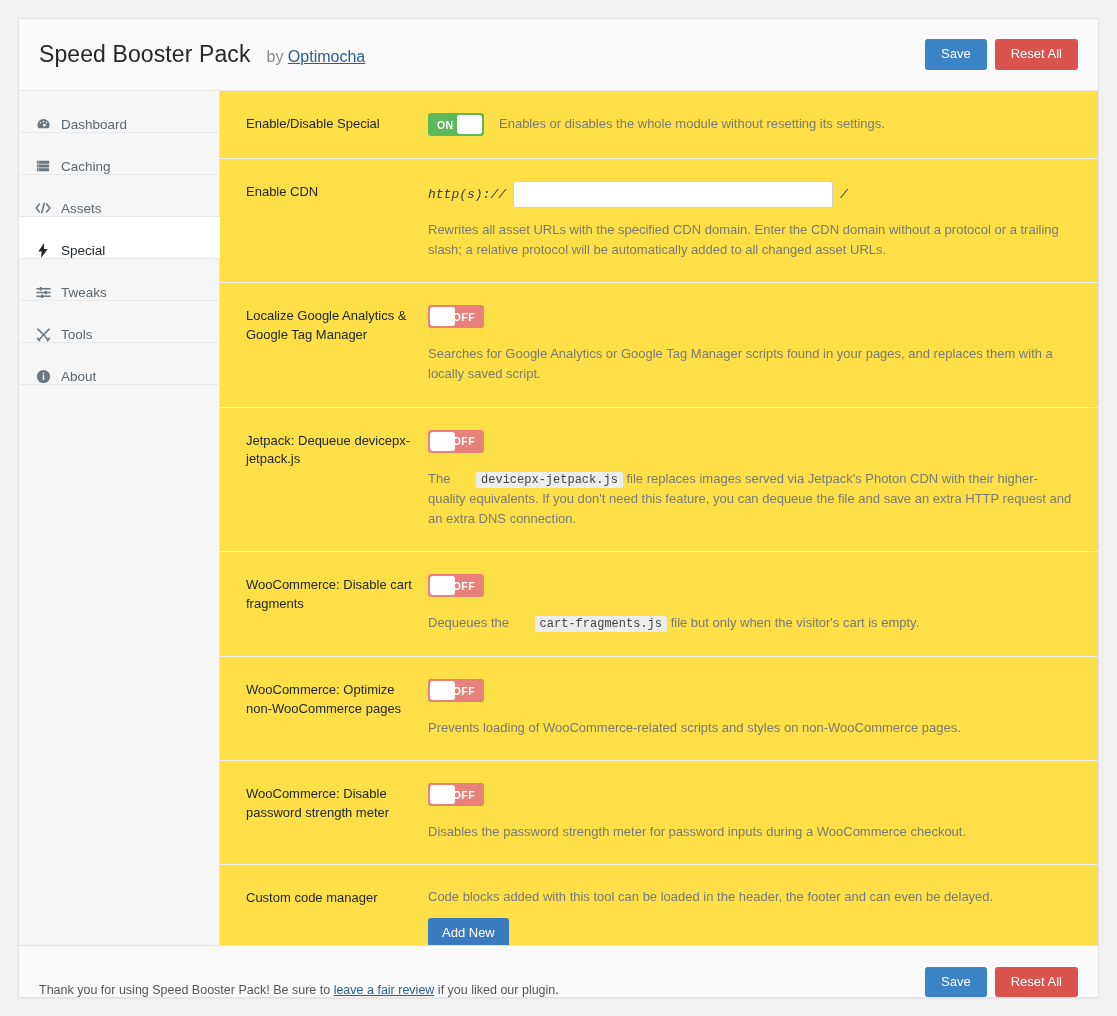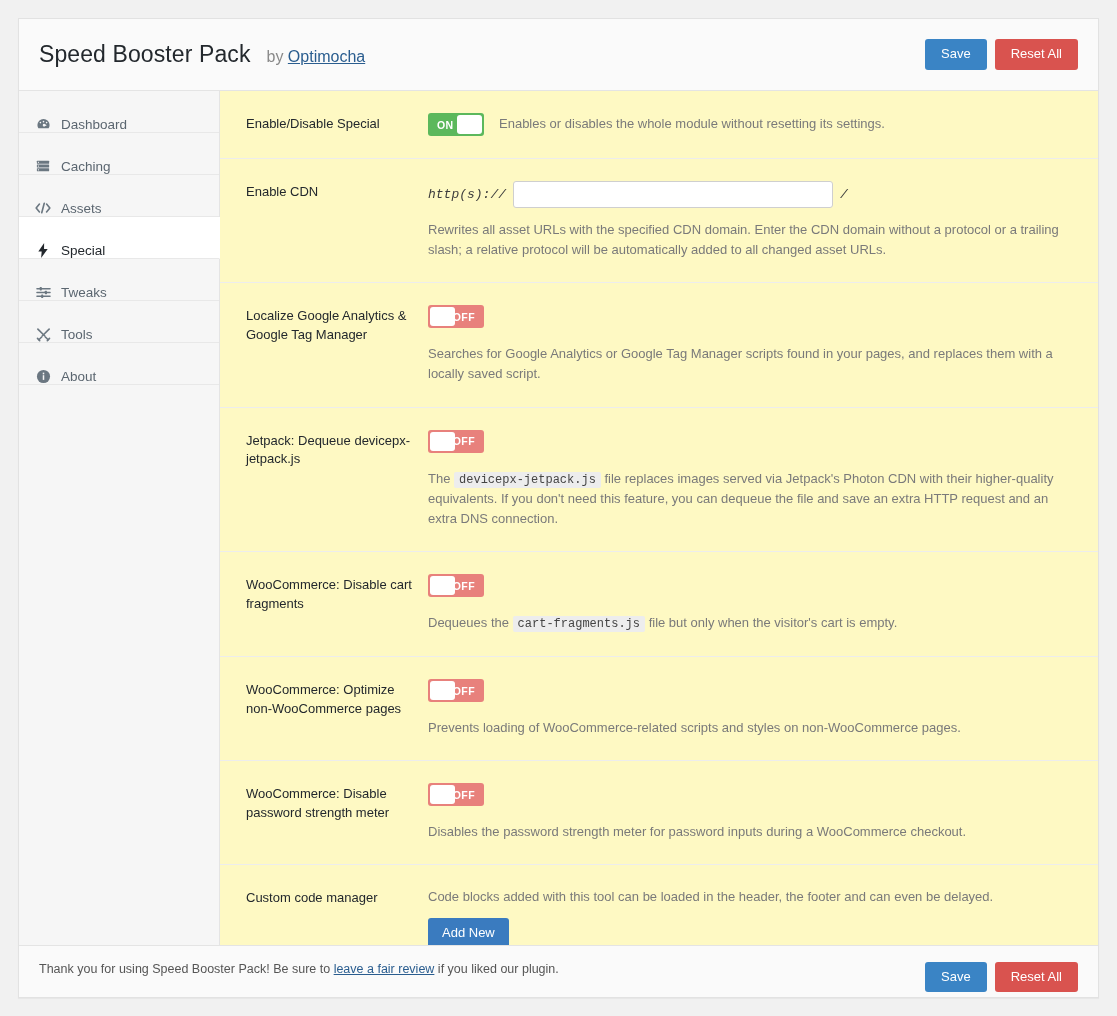--- a/index.html
+++ b/index.html
@@ -115,21 +115,21 @@
     align-items: center; justify-content: center;
     color: #6b7781;
     flex: none;
   }
   .nav-item.active .nav-ico { color: #23282d; }
   .nav-ico svg { display: block; }
 
   
   .content {
     flex: 1 1 auto;
-    background: #fef9c3;
+    background: #fde047;
     overflow: hidden;
   }
   .row {
     display: flex;
     border-bottom: 1px solid #ededed;
     padding: 22px 24px 22px 26px;
   }
   .row:last-child { border-bottom: none; }
   .row-label {
     width: 182px;
@@ -149,20 +149,21 @@
     max-width: 645px;
   }
   .desc.mt { margin-top: 12px; }
   code.inline {
     font-family: "Liberation Mono", "DejaVu Sans Mono", monospace;
     font-size: 12px;
     background: #ededed;
     padding: 1px 5px;
     border-radius: 2px;
     color: #444;
+    margin-left: 22px;
   }
 
   
   .toggle {
     width: 56px; height: 23px;
     border-radius: 3px;
     position: relative;
     display: inline-flex;
     align-items: center;
     cursor: pointer;
@@ -216,21 +217,21 @@
     outline: none;
   }
 
   
   .footer {
     height: 52px;
     flex: none;
     background: #fafafa;
     border-top: 1px solid #e4e4e4;
     display: flex;
-    align-items: flex-start;
+    align-items: flex-end;
     justify-content: space-between;
     padding: 16px 20px 0 20px;
   }
   .footer-text {
     font-size: 12.5px;
     color: #555;
   }
   .footer-text a { color: #2a5d8f; text-decoration: underline; }
 </style>
 </head>

